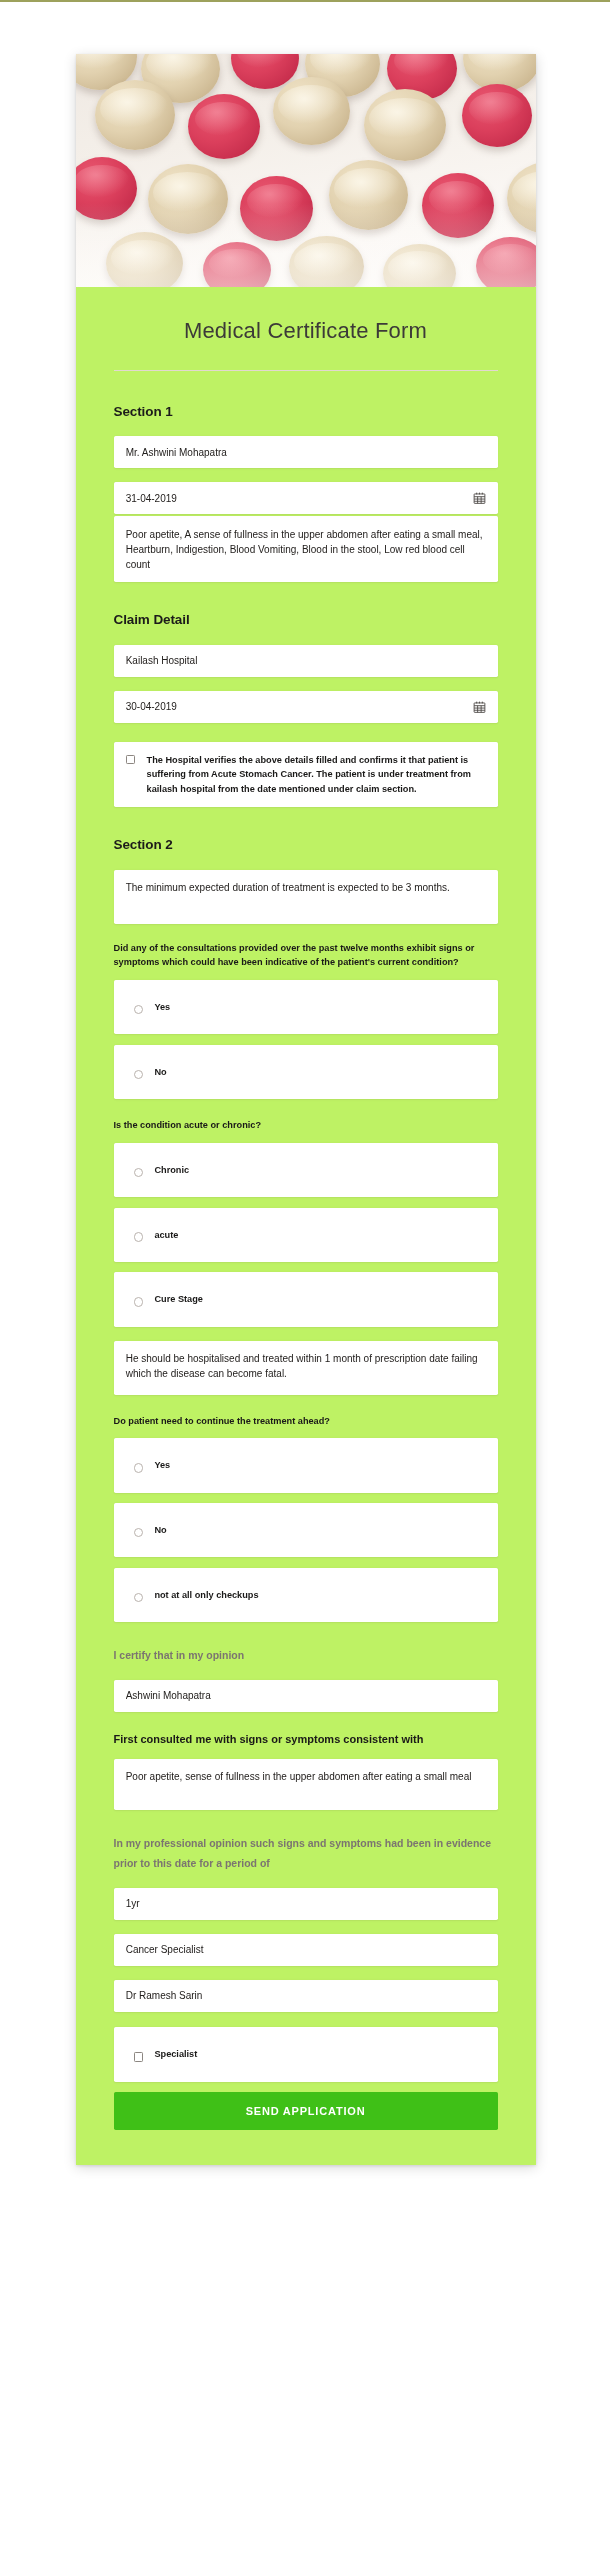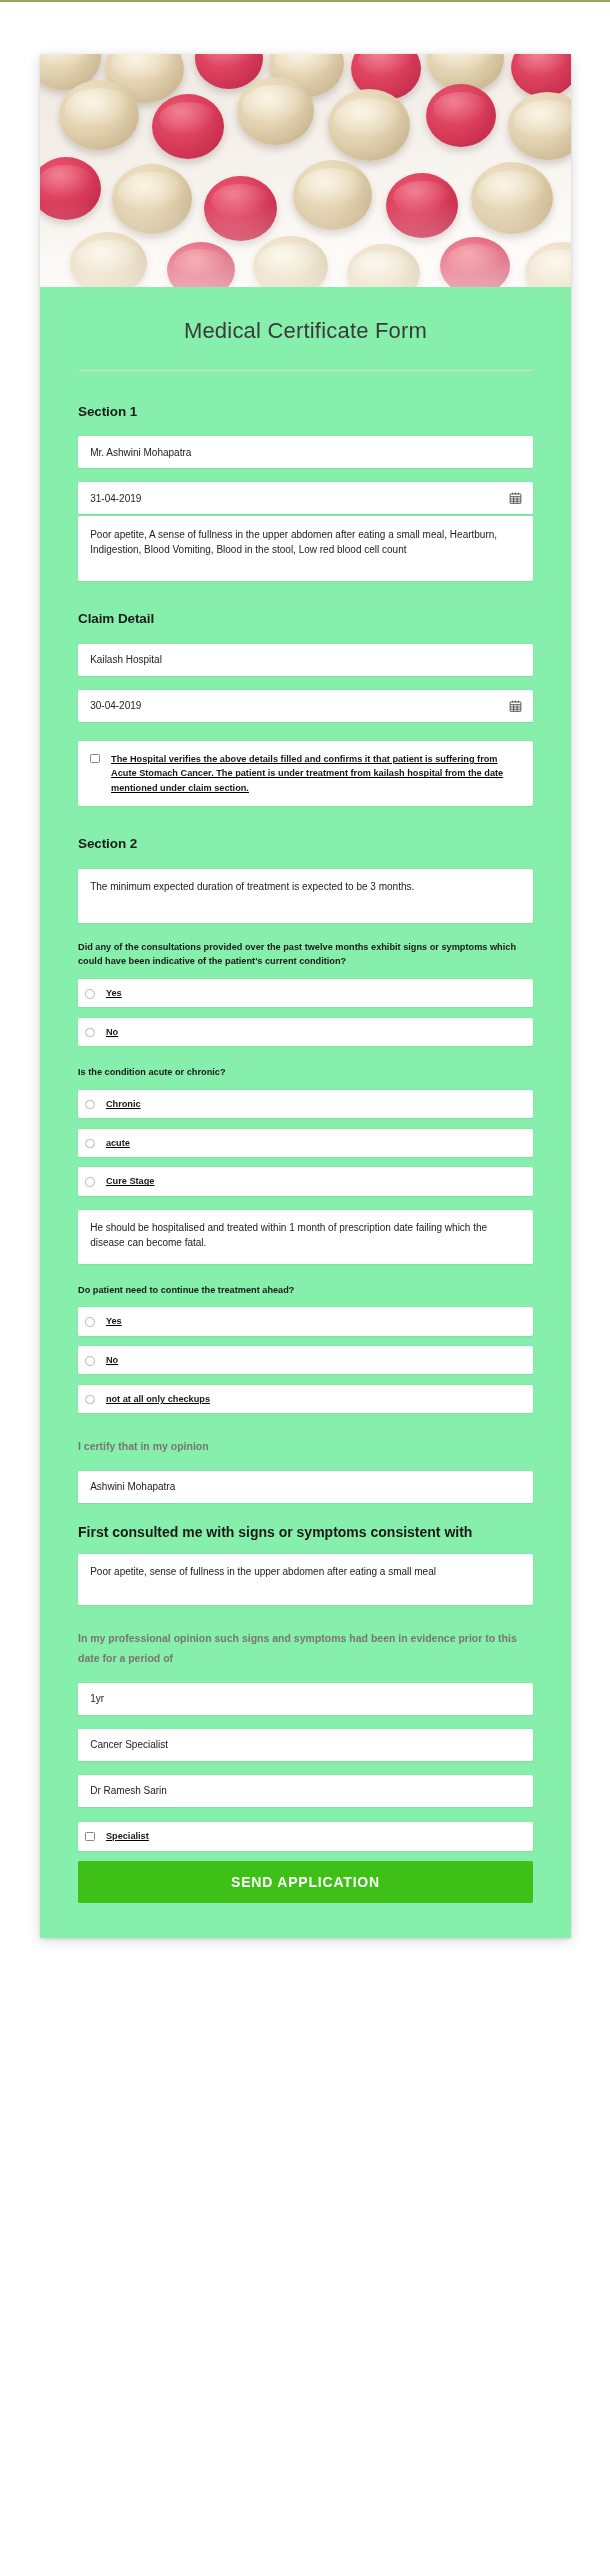--- a/index.html
+++ b/index.html
@@ -20,23 +20,23 @@
   .top-rule {
     position: absolute;
     top: 0; left: 0;
     width: 611px;
     height: 1.7px;
     background: #8c9140;
     opacity: .85;
   }
 
   .form-card {
-    width: 531px;
+    width: 460px;
     margin: 0 auto;
-    background: #86efac;
+    background: #bef264;
     box-shadow: 0 2.6px 12.2px rgba(0,0,0,.16), 0 0.9px 2.6px rgba(0,0,0,.10);
     overflow: hidden;
   }
 
   
   .hero {
     position: relative;
     height: 233px;
     background: linear-gradient(170deg,#efe9e3 0%, #f4efe9 35%, #fbf8f5 75%, #fdfbf9 100%);
     overflow: hidden;
@@ -132,23 +132,22 @@
   
   .opt-card {
     background: #ffffff;
     border-radius: 1.7px;
     box-shadow: 0 0.9px 1.7px rgba(90,70,60,.10);
     padding: 11.3px 12.2px;
     margin-bottom: 10.5px;
     display: flex;
     align-items: flex-start;
     gap: 11.3px;
-    text-decoration: underline;
-  }
-  .opt-card.single-line { align-items: center; padding: 7px; }
+  }
+  .opt-card.single-line { align-items: flex-end; padding: 20px; }
 
   .radio-dot {
     flex: 0 0 auto;
     width: 9.6px; height: 9.6px;
     border: 1.1px solid #b9b2ad;
     border-radius: 50%;
     background: #fff;
     margin-top: 0.9px;
   }
   .check-box {
@@ -177,36 +176,36 @@
 
   .soft-text {
     font-size: 10.5px;
     font-weight: 700;
     color: #7b7570;
     line-height: 1.95;
     margin: 23px 0 14px;
   }
 
   .bold-label {
-    font-size: 14px;
+    font-size: 11px;
     font-weight: 700;
     color: #1a1918;
     margin: 21px 0 14px;
   }
 
   .submit-btn {
     width: 100%;
     display: block;
     background: #3fc017;
     color: #ffffff;
     border: none;
     border-radius: 1.7px;
     padding: 13px 0;
     font-family: "Liberation Sans", sans-serif;
-    font-size: 14px;
+    font-size: 11px;
     font-weight: 700;
     letter-spacing: 0.8px;
     text-align: center;
     cursor: pointer;
     margin-top: 5.2px;
   }
 </style>
 </head>
 <body>
 

